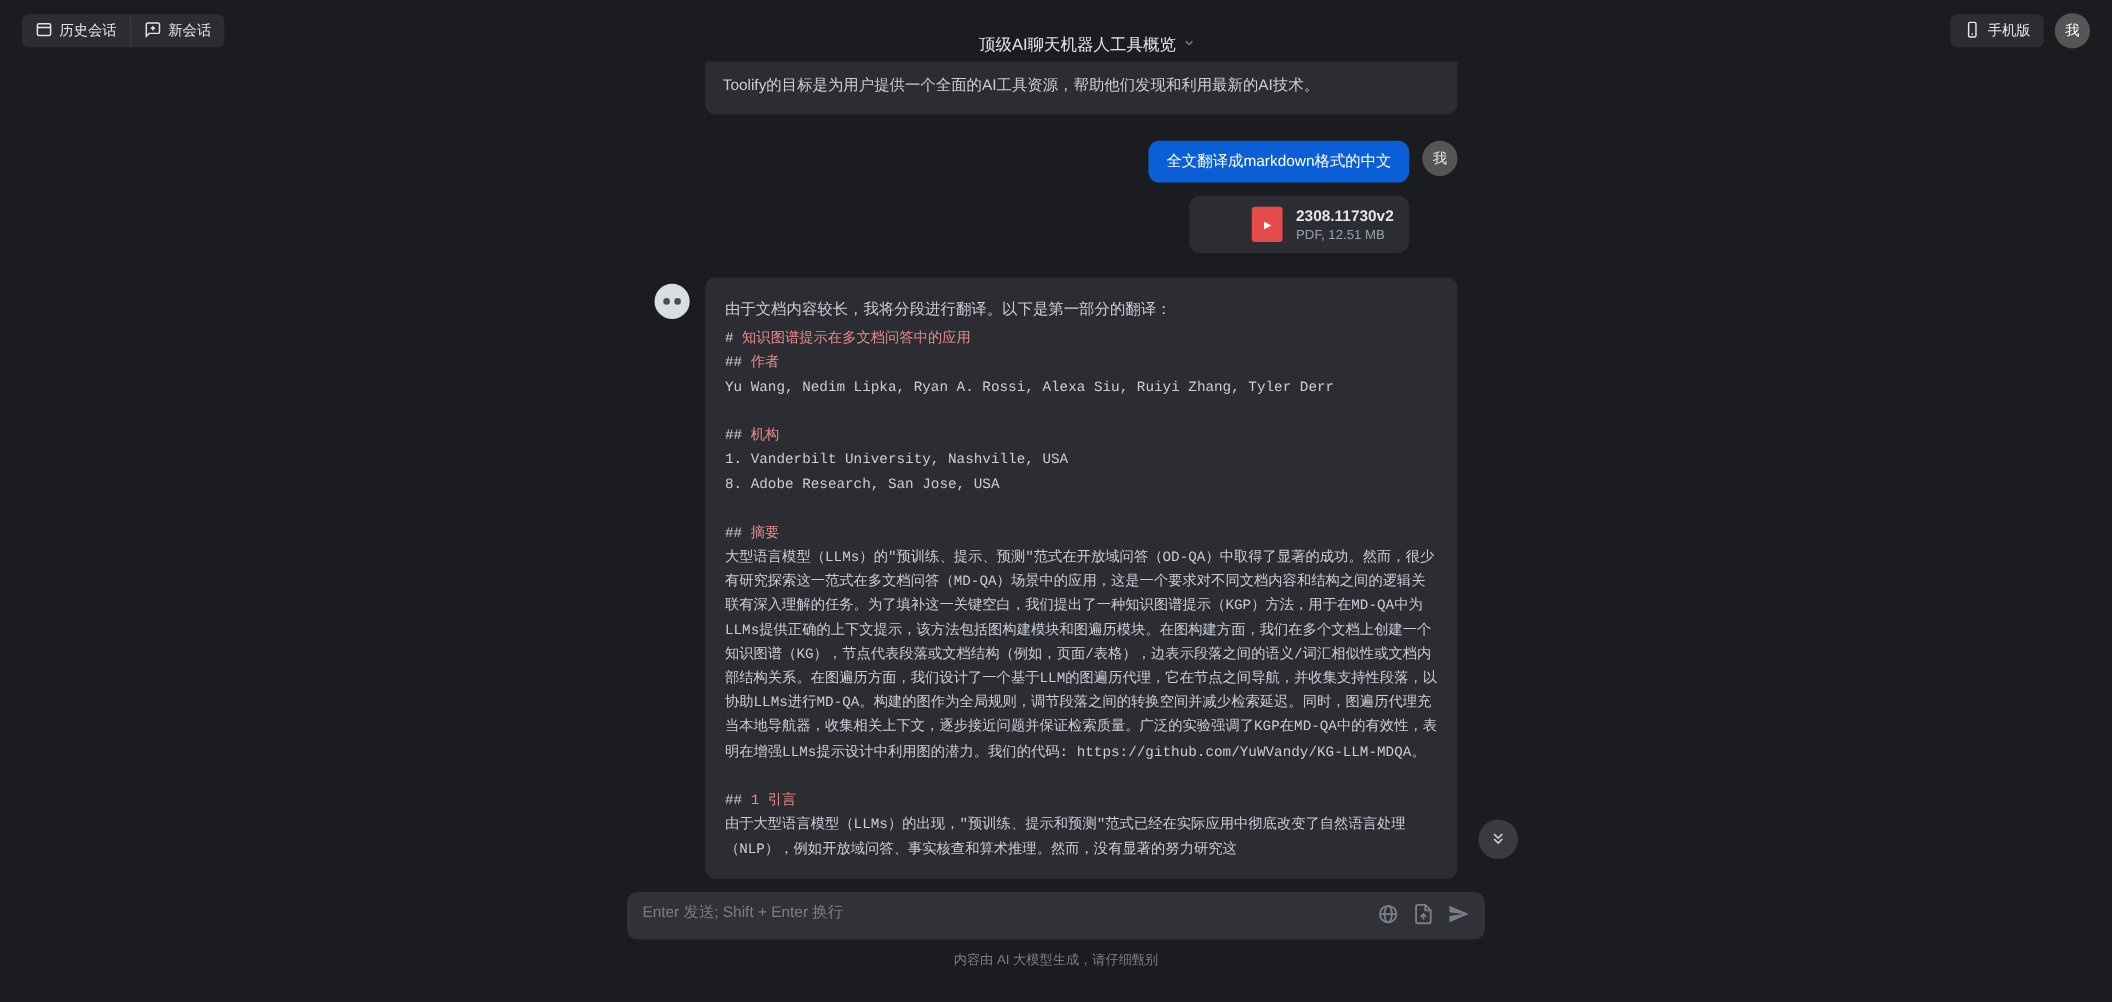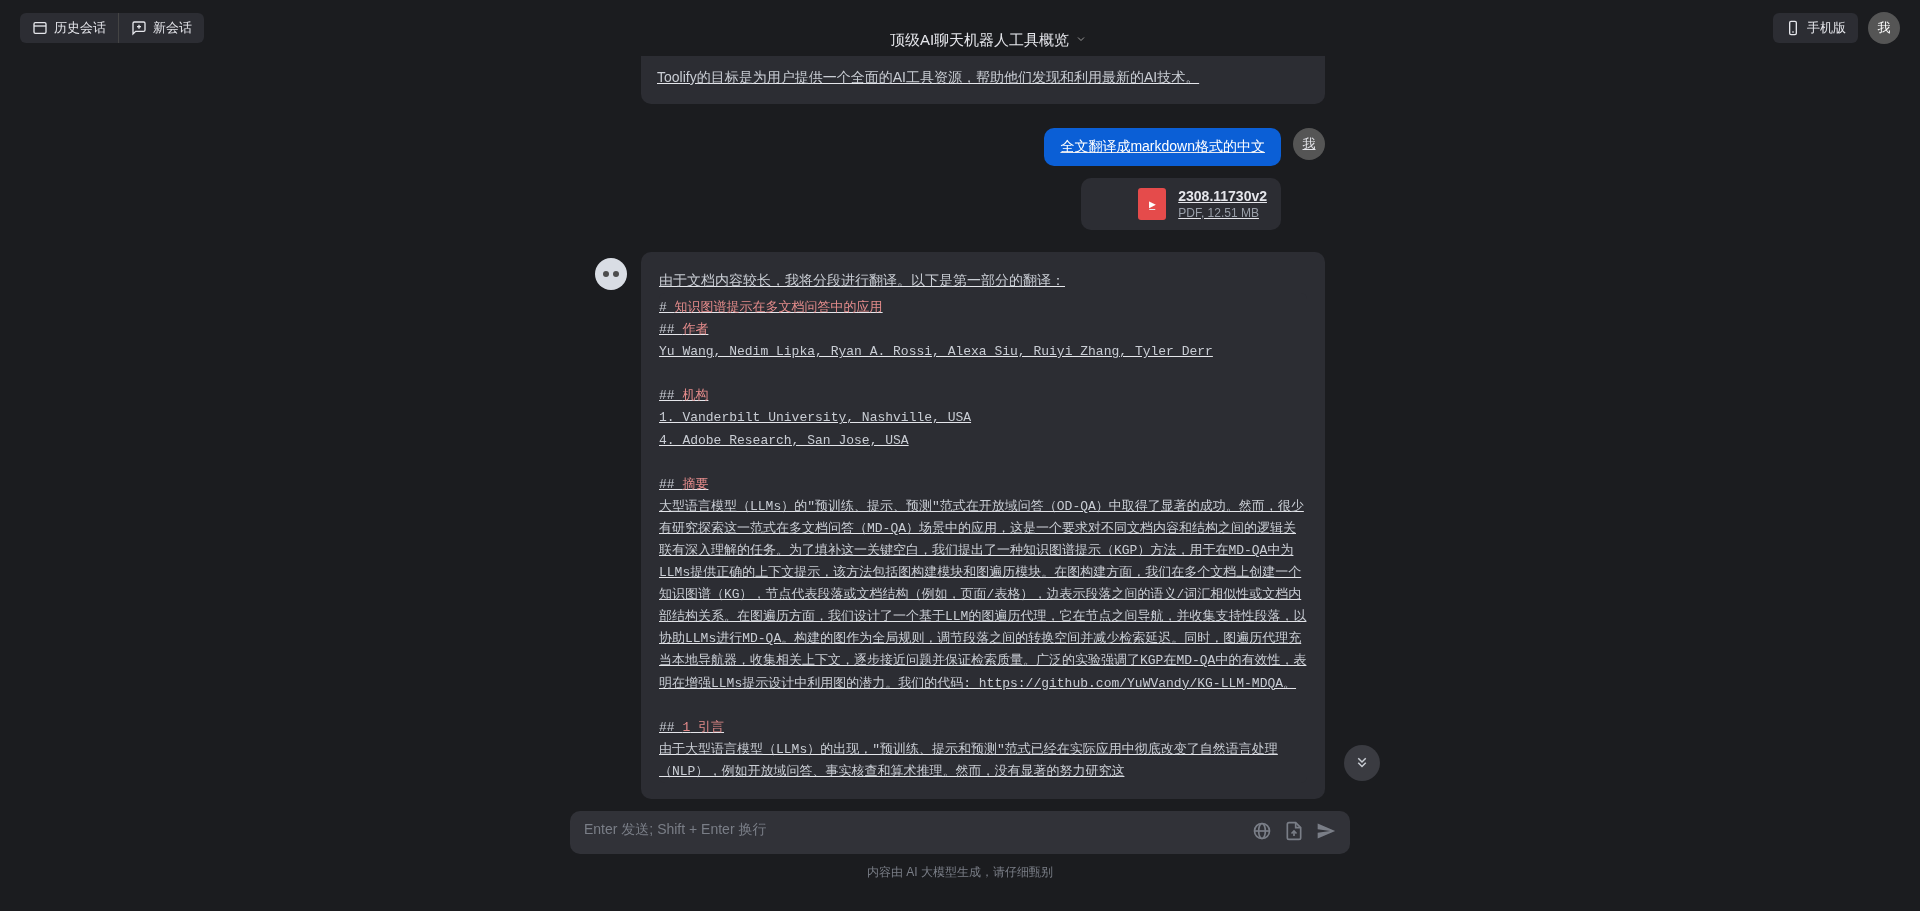--- a/index.html
+++ b/index.html
@@ -16,21 +16,21 @@
   
   .header {
     height: 56px;
     display: flex;
     align-items: center;
     justify-content: space-between;
     padding: 0 20px;
   }
   .header-left { display: flex; align-items: center; gap: 0; }
   .hbtn {
-    display: flex; align-items: center; gap: 6px;
+    display: flex; gap: 6px;
     background: #2c2d33; color: #e5e6eb;
     padding: 6px 12px; border-radius: 6px;
     font-size: 13px; cursor: pointer;
   }
   .hbtn.left { border-radius: 6px 0 0 6px; border-right: 1px solid #444; }
   .hbtn.right { border-radius: 0 6px 6px 0; }
   .header-center {
     display: flex; align-items: center; gap: 6px;
     color: #e5e6eb; font-size: 15px; cursor: pointer; margin-top: 24px;
   }
@@ -42,21 +42,21 @@
   }
   .chev { font-size: 10px; color: #999; }
 
   
   .chat {
     position: absolute; top: 56px; bottom: 100px; left: 0; right: 0;
     overflow-y: hidden;
     display: flex; flex-direction: column; align-items: center;
     padding-top: 0;
   }
-  .chat-inner { width: 730px; position: relative; text-decoration: underline; }
+  .chat-inner { width: 730px; position: relative; }
 
   .msg-top-snippet {
     background: #2c2d33; color: #c9cdd4;
     padding: 10px 16px 14px 16px; border-radius: 0 0 10px 10px;
     font-size: 14px; line-height: 1.7;
     margin-left: 46px; margin-bottom: 24px;
   }
 
   .user-row {
     display: flex; justify-content: flex-end; align-items: flex-start;
@@ -218,21 +218,21 @@
           </div>
       </div>
       <div class="ai-bubble">
         <div class="ai-intro">由于文档内容较长，我将分段进行翻译。以下是第一部分的翻译：</div>
 <div class="codeblock"><span># </span><span class="md-h">知识图谱提示在多文档问答中的应用</span>
 <span>## </span><span class="md-h">作者</span>
 <span>Yu Wang, Nedim Lipka, Ryan A. Rossi, Alexa Siu, Ruiyi Zhang, Tyler Derr</span>
 
 <span>## </span><span class="md-h">机构</span>
 <span>1. Vanderbilt University, Nashville, USA</span>
-<span>4. Adobe Research, San Jose, USA</span>
+<span>8. Adobe Research, San Jose, USA</span>
 
 <span>## </span><span class="md-h">摘要</span>
 <span>大型语言模型（LLMs）的"预训练、提示、预测"范式在开放域问答（OD-QA）中取得了显著的成功。然而，很少有研究探索这一范式在多文档问答（MD-QA）场景中的应用，这是一个要求对不同文档内容和结构之间的逻辑关联有深入理解的任务。为了填补这一关键空白，我们提出了一种知识图谱提示（KGP）方法，用于在MD-QA中为LLMs提供正确的上下文提示，该方法包括图构建模块和图遍历模块。在图构建方面，我们在多个文档上创建一个知识图谱（KG），节点代表段落或文档结构（例如，页面/表格），边表示段落之间的语义/词汇相似性或文档内部结构关系。在图遍历方面，我们设计了一个基于LLM的图遍历代理，它在节点之间导航，并收集支持性段落，以协助LLMs进行MD-QA。构建的图作为全局规则，调节段落之间的转换空间并减少检索延迟。同时，图遍历代理充当本地导航器，收集相关上下文，逐步接近问题并保证检索质量。广泛的实验强调了KGP在MD-QA中的有效性，表明在增强LLMs提示设计中利用图的潜力。我们的代码: https://github.com/YuWVandy/KG-LLM-MDQA。</span>
 
 <span>## </span><span class="md-n">1</span><span class="md-h"> 引言</span>
 <span>由于大型语言模型（LLMs）的出现，"预训练、提示和预测"范式已经在实际应用中彻底改变了自然语言处理（NLP），例如开放域问答、事实核查和算术推理。然而，没有显著的努力研究这</span></div>
       </div>
     </div>
 
   </div>

